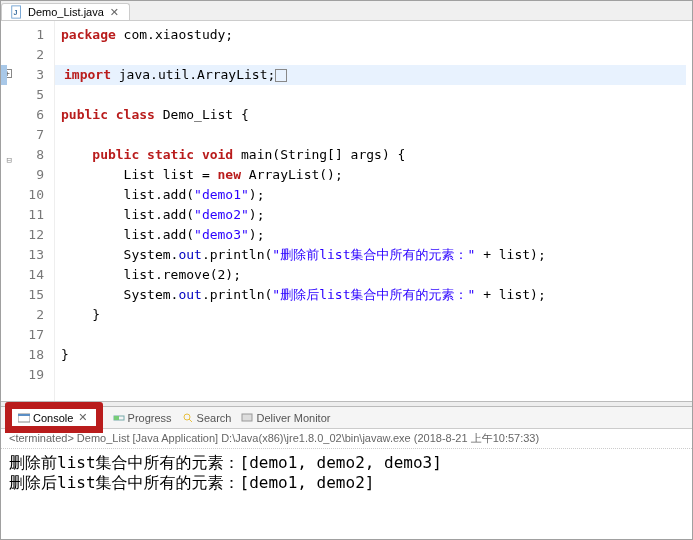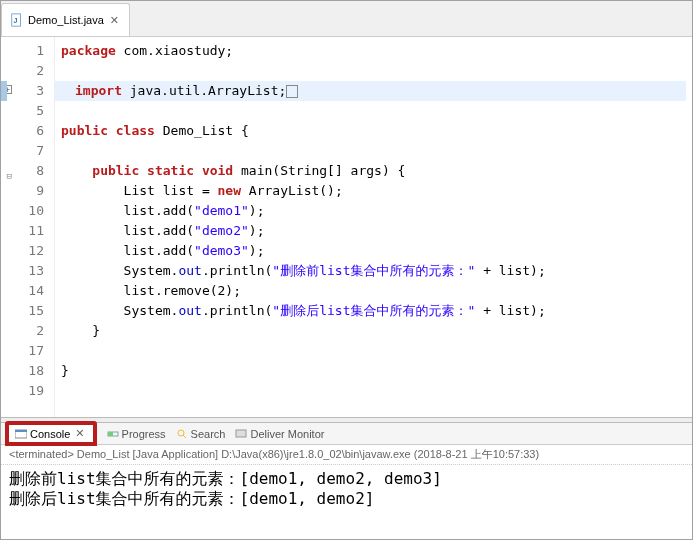--- a/index.html
+++ b/index.html
@@ -1,36 +1,36 @@
 <!DOCTYPE html>
 <html><head>
 <meta charset="utf-8">
 <style>
 *{box-sizing:border-box;margin:0;padding:0}
 body{font-family:"Segoe UI",Tahoma,sans-serif;font-size:12px;background:#fff;width:693px;height:540px;overflow:hidden;border:1px solid #a0a0a0}
-.tabs{display:flex;background:#f0f0f0;border-bottom:1px solid #ccc;height:36px}
+.tabs{display:flex;background:#f0f0f0;border-bottom:1px solid #ccc;height:20px}
 .tab{display:flex;align-items:center;gap:4px;padding:3px 8px;background:#fff;border:1px solid #ccc;border-bottom:none;margin-top:2px;font-size:11px;border-radius:3px 3px 0 0}
 .tab svg{width:14px;height:14px}
 .close{color:#666;font-size:11px;padding:0 2px;cursor:pointer}
 .editor{display:flex;height:380px;overflow:auto}
 .gutter{width:54px;background:#fff;border-right:1px solid #eee;text-align:right;color:#787878;font-family:Consolas,monospace;font-size:13px;line-height:20px;padding-right:10px;padding-top:4px;user-select:none;position:relative}
 .gutter .ln{height:20px;position:relative}
 .expand{position:absolute;left:2px;top:4px;width:9px;height:9px;border:1px solid #888;font-size:8px;line-height:7px;text-align:center;color:#666;background:#fff}
 .fold{position:absolute;left:2px;top:5px;width:9px;height:9px;font-size:9px;color:#888}
 .code{flex:1;font-family:Consolas,monospace;font-size:13px;line-height:20px;padding-top:4px;padding-left:6px;white-space:pre}
 .code .line{height:20px}
-.hl{background:#e8f2fe;display:block;margin-left:-6px;padding-left:20px;width:100%}
+.hl{background:#e8f2fe;display:block;margin-left:-6px;padding-left:9px;width:100%}
 .kw{color:#b91c1c;font-weight:bold}
 .str{color:#2a00ff}
 .fld{color:#0000c0;}
 .cbox{border:1px solid #888;padding:0 2px;font-size:10px;color:#888}
 .sep{height:6px;background:#eee;border-top:1px solid #bbb;border-bottom:1px solid #bbb;cursor:row-resize}
 .console-tabs{display:flex;align-items:center;gap:10px;padding:2px 4px;background:#f5f5f5;border-bottom:1px solid #ccc;height:22px;font-size:11px}
 .ctab{display:flex;align-items:center;gap:3px;color:#555}
-.ctab.active{font-weight:normal;color:#000;background:#fff;padding:2px 6px;border:4px solid #b91c1c;border-radius:3px 3px 0 0}
+.ctab.active{font-weight:normal;color:#000;background:#fff;padding:2px 6px;border:7px solid #b91c1c;border-radius:3px 3px 0 0}
 .ctab svg{width:12px;height:12px}
 .term{font-size:11px;color:#666;padding:2px 8px;border-bottom:1px dotted #ccc}
 .out{font-family:Consolas,"Microsoft YaHei",monospace;font-size:16px;padding:4px 8px;line-height:20px;white-space:pre}
 .marker{position:absolute;left:0;top:0;width:6px;height:20px;background:#a8c8e8}
 </style>
 </head>
 <body>
 
 <div class="tabs">
   <div class="tab">

